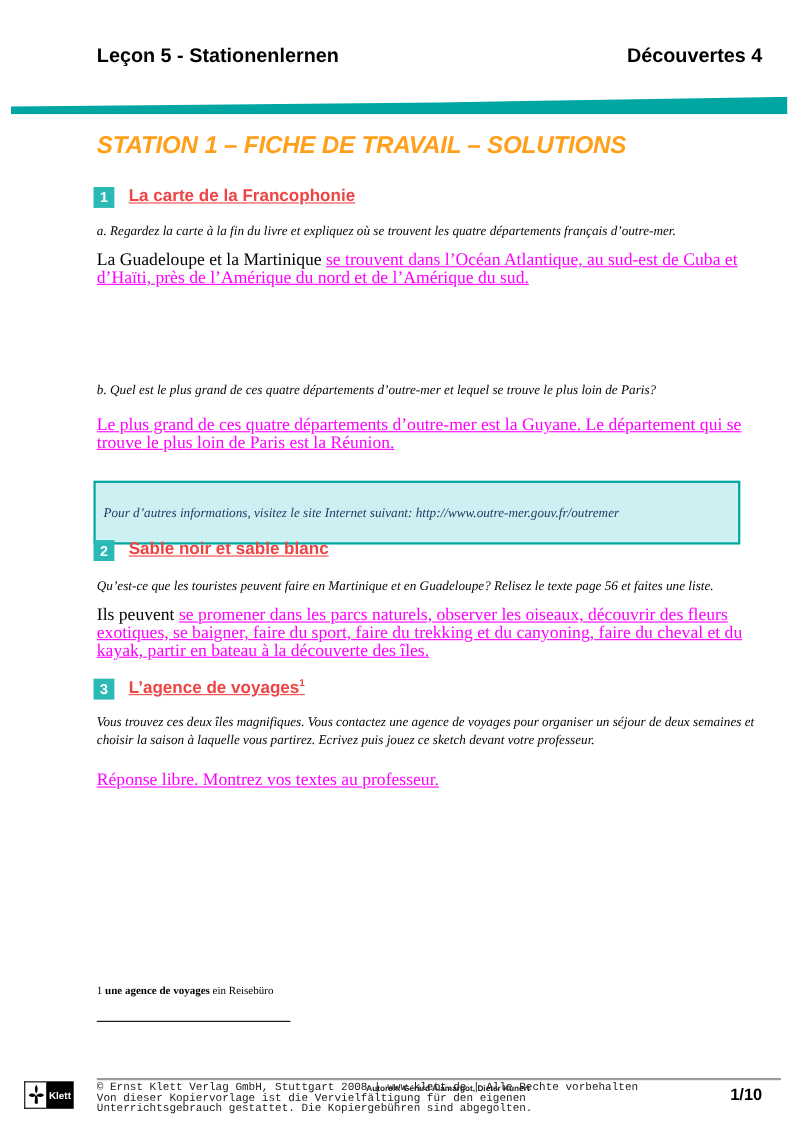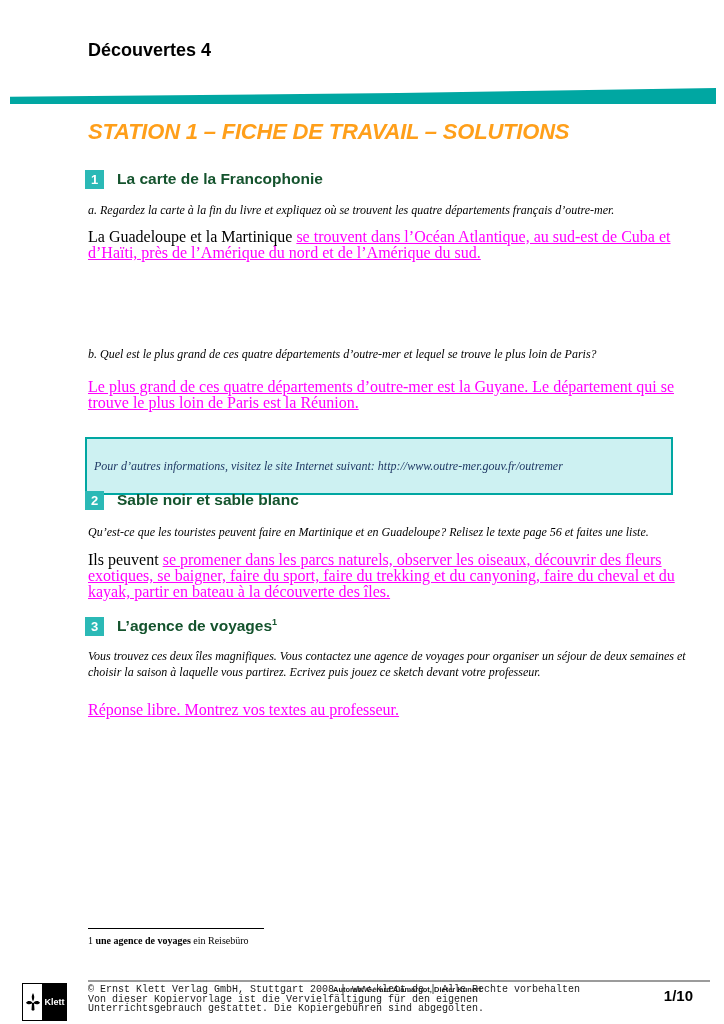--- a/index.html
+++ b/index.html
@@ -12,56 +12,57 @@
        font-family:"Liberation Sans", sans-serif;font-weight:bold;font-size:18px;line-height:20px;color:#000;}
   .swoosh{position:absolute;top:88px;left:10px;width:706px;height:16px;background:#00a7a2;
           clip-path:polygon(0 55%,55% 32%,100% 0,100% 100%,0 100%);}
   .title{position:absolute;top:118px;left:88px;margin:0;
          font-family:"Liberation Sans", sans-serif;font-weight:bold;font-size:22px;line-height:28px;
          letter-spacing:-0.2px;color:#ff9f1a;white-space:nowrap;font-style:italic;}
   
   .sec-head{position:absolute;left:85px;display:flex;align-items:center;gap:13px;height:20px;}
   .badge{width:19px;height:19px;background:#2bb9b6;color:#fff;display:flex;align-items:center;justify-content:center;
          font-family:"Liberation Sans", sans-serif;font-weight:bold;font-size:13px;}
-  .sec-title{font-family:"Liberation Sans", sans-serif;font-weight:bold;font-size:15.5px;color:#14532d;white-space:nowrap;}
+  .sec-title{font-family:"Liberation Sans", sans-serif;font-weight:bold;font-size:15.5px;color:#ef4444;white-space:nowrap;text-decoration:underline;}
   .sec-title sup{font-size:9px;vertical-align:super;line-height:0;}
   
   .abs{position:absolute;left:88px;right:36px;margin:0;}
   .body{font-size:16px;line-height:16px;color:#000;}
   .instr{font-size:12px;line-height:16px;font-style:italic;white-space:nowrap;}
   .instr-wrap{font-size:12px;line-height:16px;font-style:italic;}
   .sol{color:#ff00ff;text-decoration:underline;}
   
   .info-box{position:absolute;left:85px;top:437px;width:588px;box-sizing:border-box;
             border:2px solid #00a7a2;background:#cdf1f2;padding:19px 7px;
             font-size:12px;line-height:16px;font-style:italic;color:#1f3864;white-space:nowrap;}
   
   .fn-rule{position:absolute;left:88px;top:928px;width:176px;height:1px;background:#000;}
-  .fn{position:absolute;left:88px;top:934px;margin:0;font-size:10px;line-height:13px;color:#000;}
+  .fn{position:absolute;left:88px;top:895px;margin:0;font-size:10px;line-height:13px;color:#000;}
   .fn .fn-term{font-weight:bold;}
   
   .ft-line{position:absolute;left:88px;top:980px;width:622px;height:2px;background:#9b9b9b;}
-  .logo{position:absolute;left:22px;top:983px;height:38px;display:flex;}
+  .logo{position:absolute;left:22px;top:983px;height:25px;display:flex;}
   .logo-glyph{width:20px;box-sizing:border-box;background:#fff;border:1px solid #000;border-right:none;
               display:flex;align-items:center;justify-content:center;}
   .logo-text{width:25px;background:#000;color:#fff;display:flex;align-items:center;justify-content:center;
              font-family:"Liberation Sans", sans-serif;font-weight:bold;font-size:9px;}
   .ft-copy{position:absolute;left:88px;top:985px;font-family:Liberation Mono, monospace;
            font-size:10px;line-height:9.5px;color:#1a1a1a;}
   .ft-authors{position:absolute;left:333px;top:985px;font-family:"Liberation Sans", sans-serif;
               font-weight:bold;font-size:7.5px;line-height:9.5px;color:#1a1a1a;}
   .ft-pagenum{position:absolute;right:31px;top:987px;font-family:"Liberation Sans", sans-serif;
               font-weight:bold;font-size:15px;color:#000;}
 </style>
 </head>
 <body>
 
 <div class="page">
 
   <div class="hdr">
+    <span>Leçon 5 - Stationenlernen</span>
     <span>Découvertes 4</span>
   </div>
 
   <div class="swoosh"></div>
 
   <h1 class="title">STATION 1 – FICHE DE TRAVAIL – SOLUTIONS</h1>
 
   <div class="sec-head" style="top:169px">
     <span class="badge">1</span>
     <span class="sec-title">La carte de la Francophonie</span>

